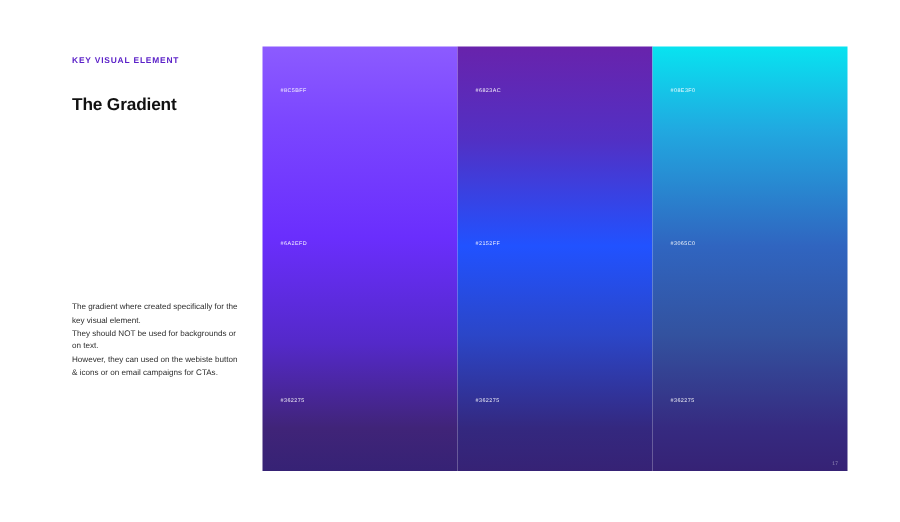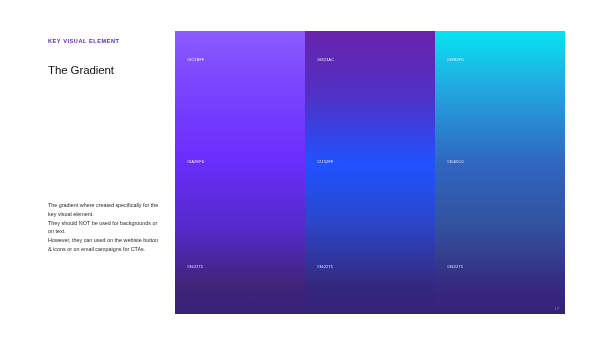--- a/index.html
+++ b/index.html
@@ -37,21 +37,21 @@
     letter-spacing: 0.55px;
     color: #5b21c8;
     text-transform: uppercase;
     line-height: 1.2;
     margin: 0;
   }
 
   .title {
     margin: 18px 0 0 0;
     font-size: 11.5px;
-    font-weight: normal;
+    font-weight: bold;
     color: #111111;
     letter-spacing: -0.1px;
     line-height: 1.25;
   }
 
   .body-copy {
     position: absolute;
     left: 48px;
     top: 201px;
     width: 112px;

